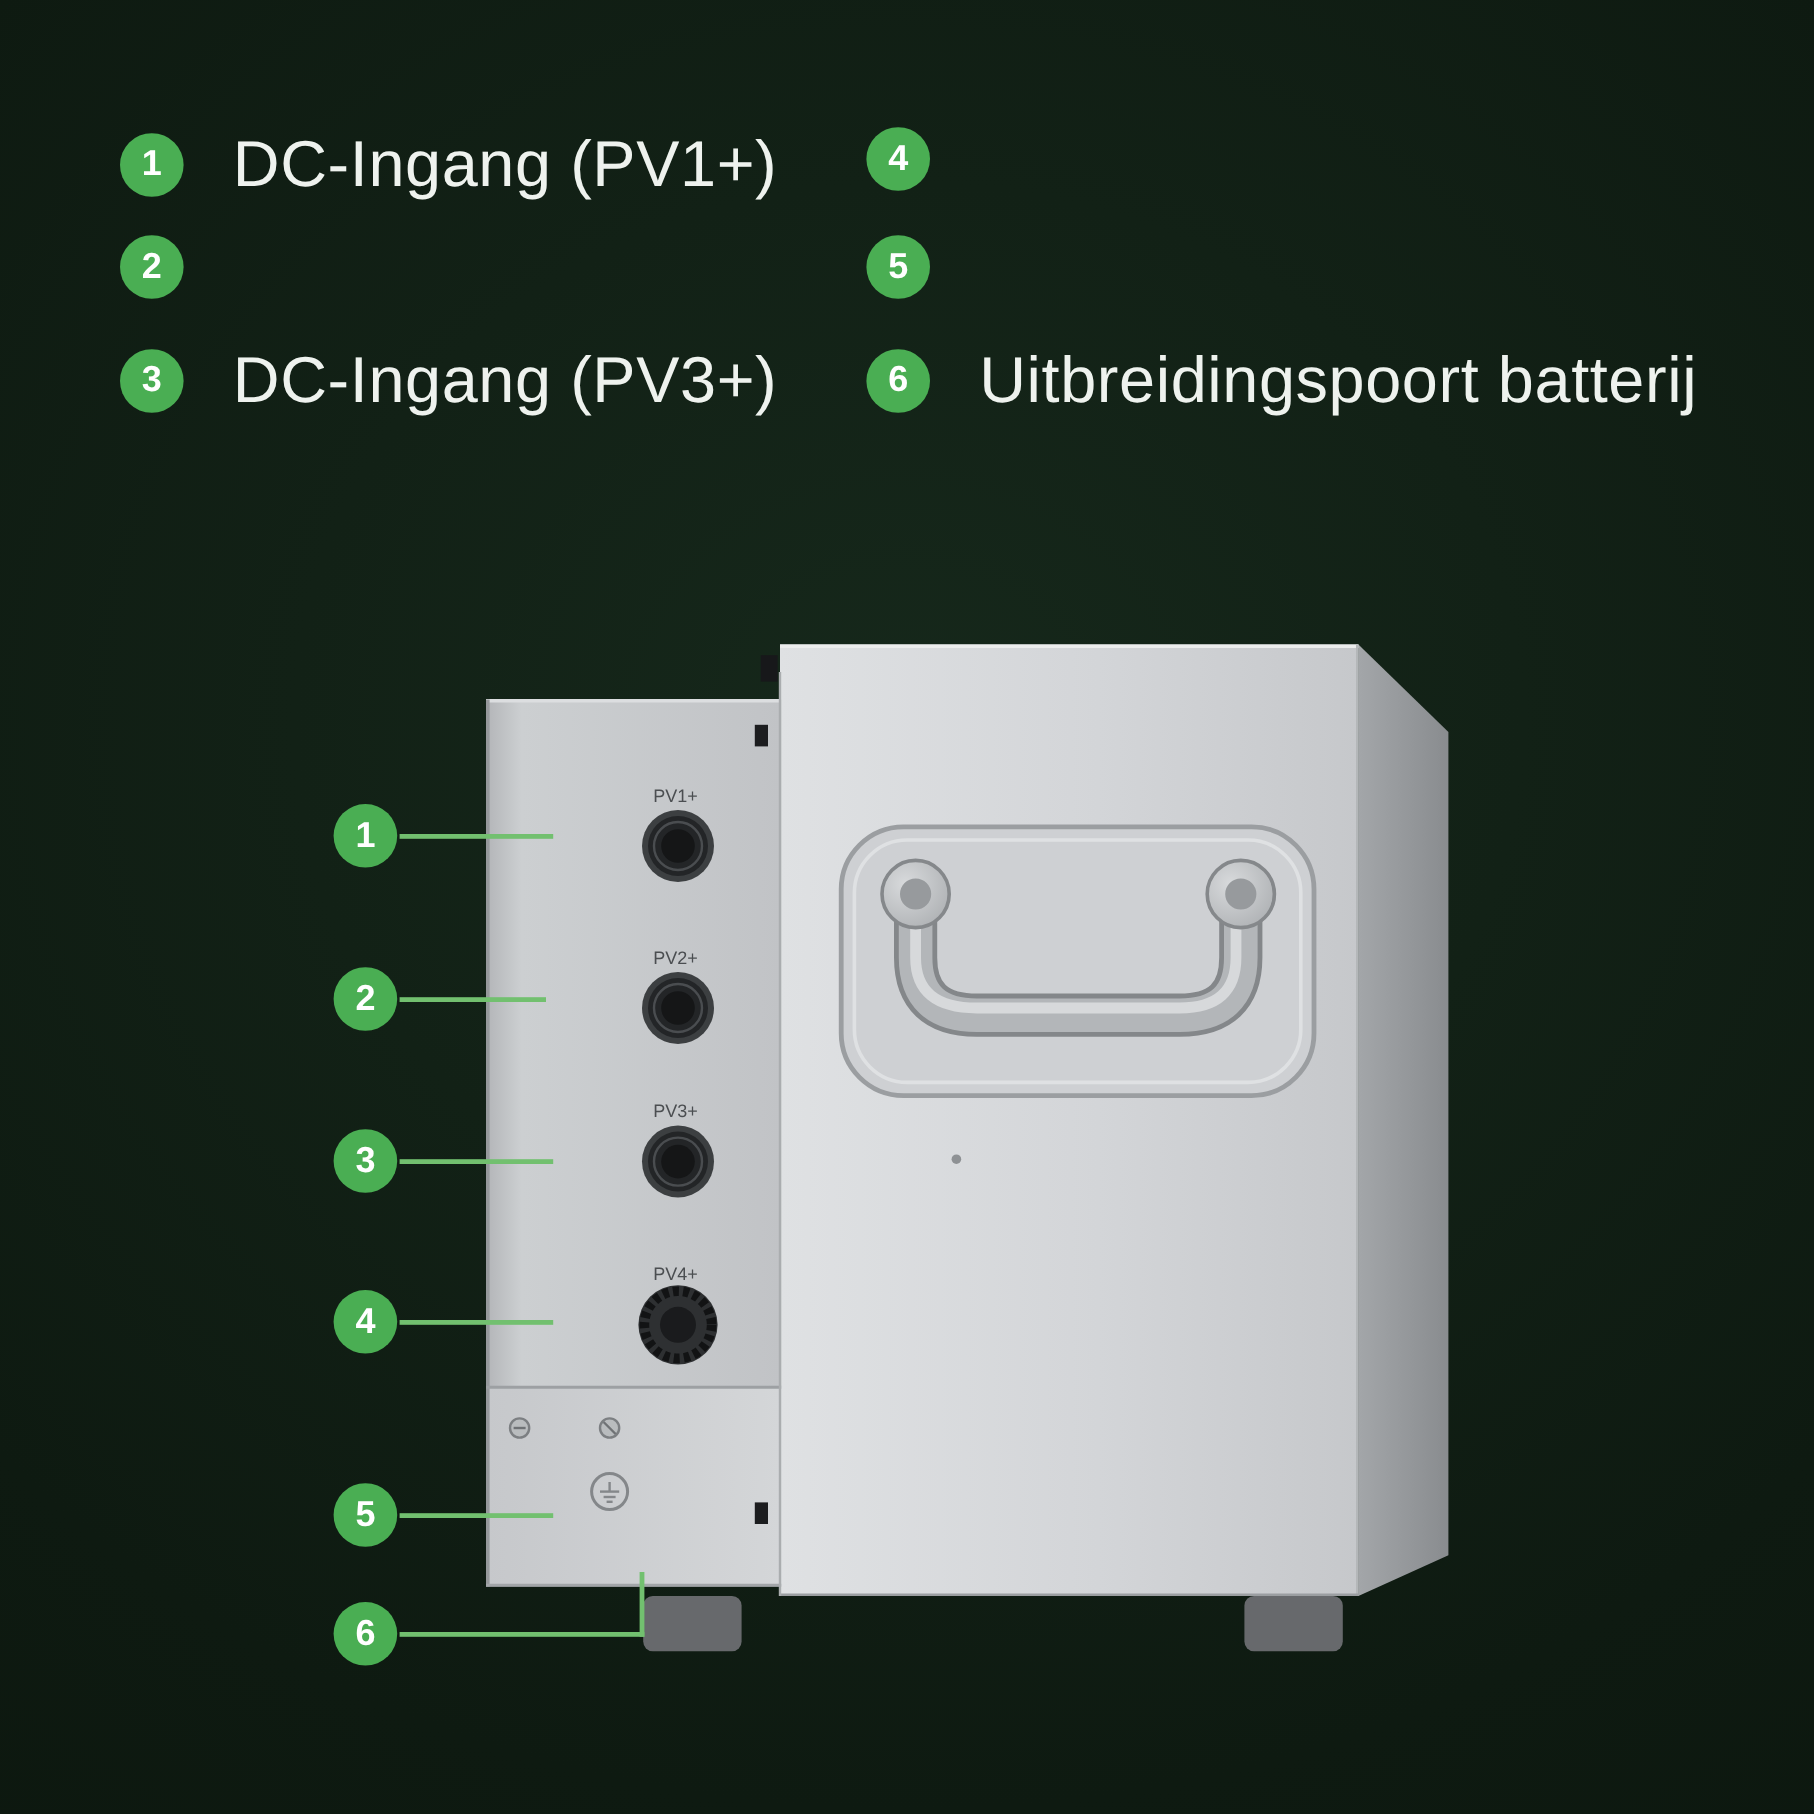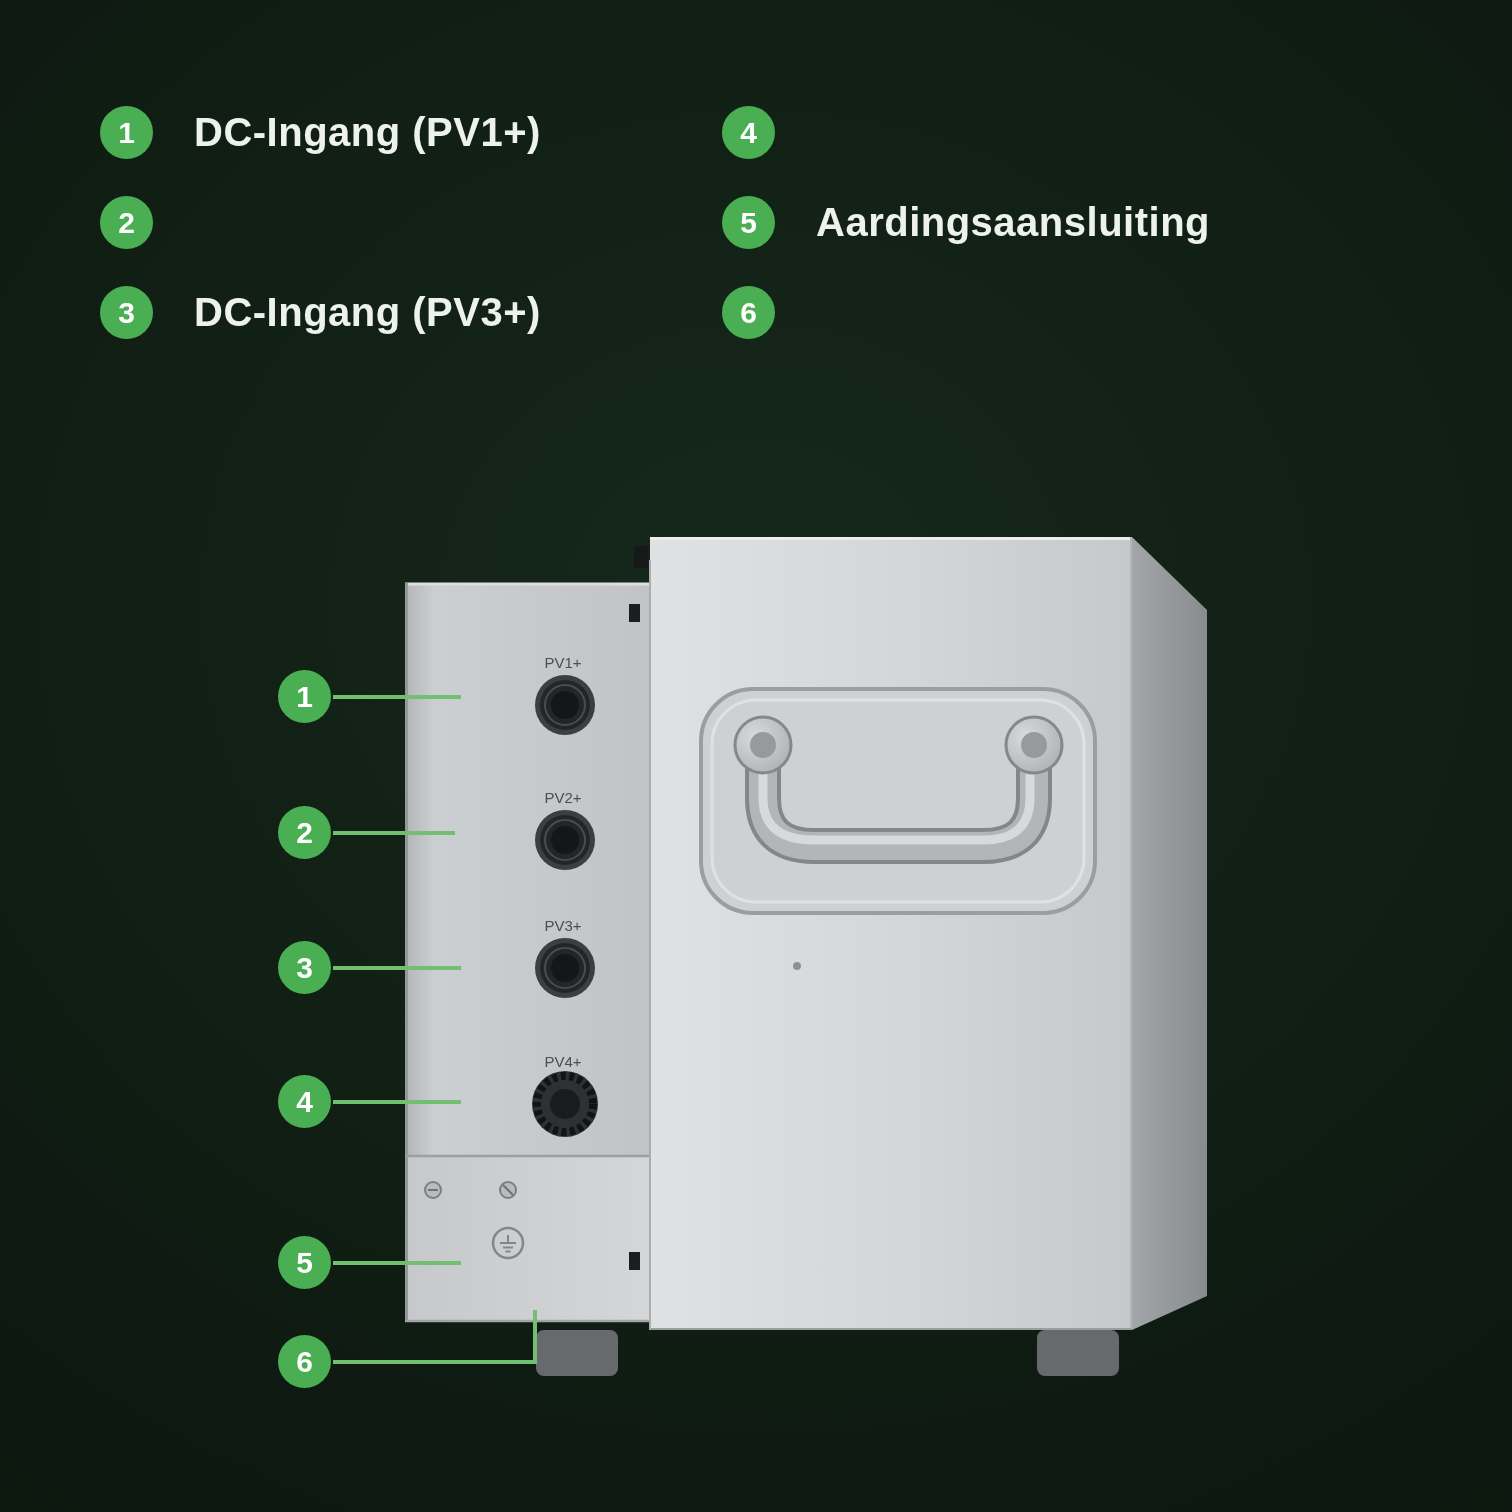--- a/index.html
+++ b/index.html
@@ -14,21 +14,21 @@
   .badge {
     width:53px; height:53px; border-radius:50%;
     background:#4aae53; color:#ffffff;
     font-size:30px; font-weight:700;
     display:flex; align-items:center; justify-content:center;
     flex:0 0 auto;
   }
 
   .legend-item { position:absolute; display:flex; align-items:center; gap:41px; }
   .legend-label {
-    font-size:40px; color:#eef2ee; font-weight:700; letter-spacing:0.5px;
+    font-size:54px; color:#eef2ee; font-weight:400; letter-spacing:0.5px;
     white-space:nowrap;
   }
 
   .callout-badge { position:absolute; }
   .callout-line { position:absolute; background:#72c06f; }
   .callout-line.h { height:4px; }
   .callout-line.v { width:4px; }
 
   .device { position:absolute; left:0; top:0; }
 </style>
@@ -46,24 +46,24 @@
   </div>
   <div class="legend-item" style="left:100px;top:286px">
     <div class="badge">3</div>
     <div class="legend-label">DC-Ingang (PV3+)</div>
   </div>
   <div class="legend-item" style="left:722px;top:106px">
     <div class="badge">4</div>
   </div>
   <div class="legend-item" style="left:722px;top:196px">
     <div class="badge">5</div>
-    <div class="legend-label">Aardingsaansluiting</div>
   </div>
   <div class="legend-item" style="left:722px;top:286px">
     <div class="badge">6</div>
+    <div class="legend-label">Uitbreidingspoort batterij</div>
   </div>
 
   <svg class="device" width="1512" height="1512" viewBox="0 0 1512 1512">
     <defs>
       <linearGradient id="gFront" x1="0" y1="0" x2="1" y2="0">
         <stop offset="0" stop-color="#dfe1e3"></stop>
         <stop offset="0.55" stop-color="#d3d5d8"></stop>
         <stop offset="1" stop-color="#c6c8cb"></stop>
       </linearGradient>
       <linearGradient id="gLeft" x1="0" y1="0" x2="1" y2="0">

